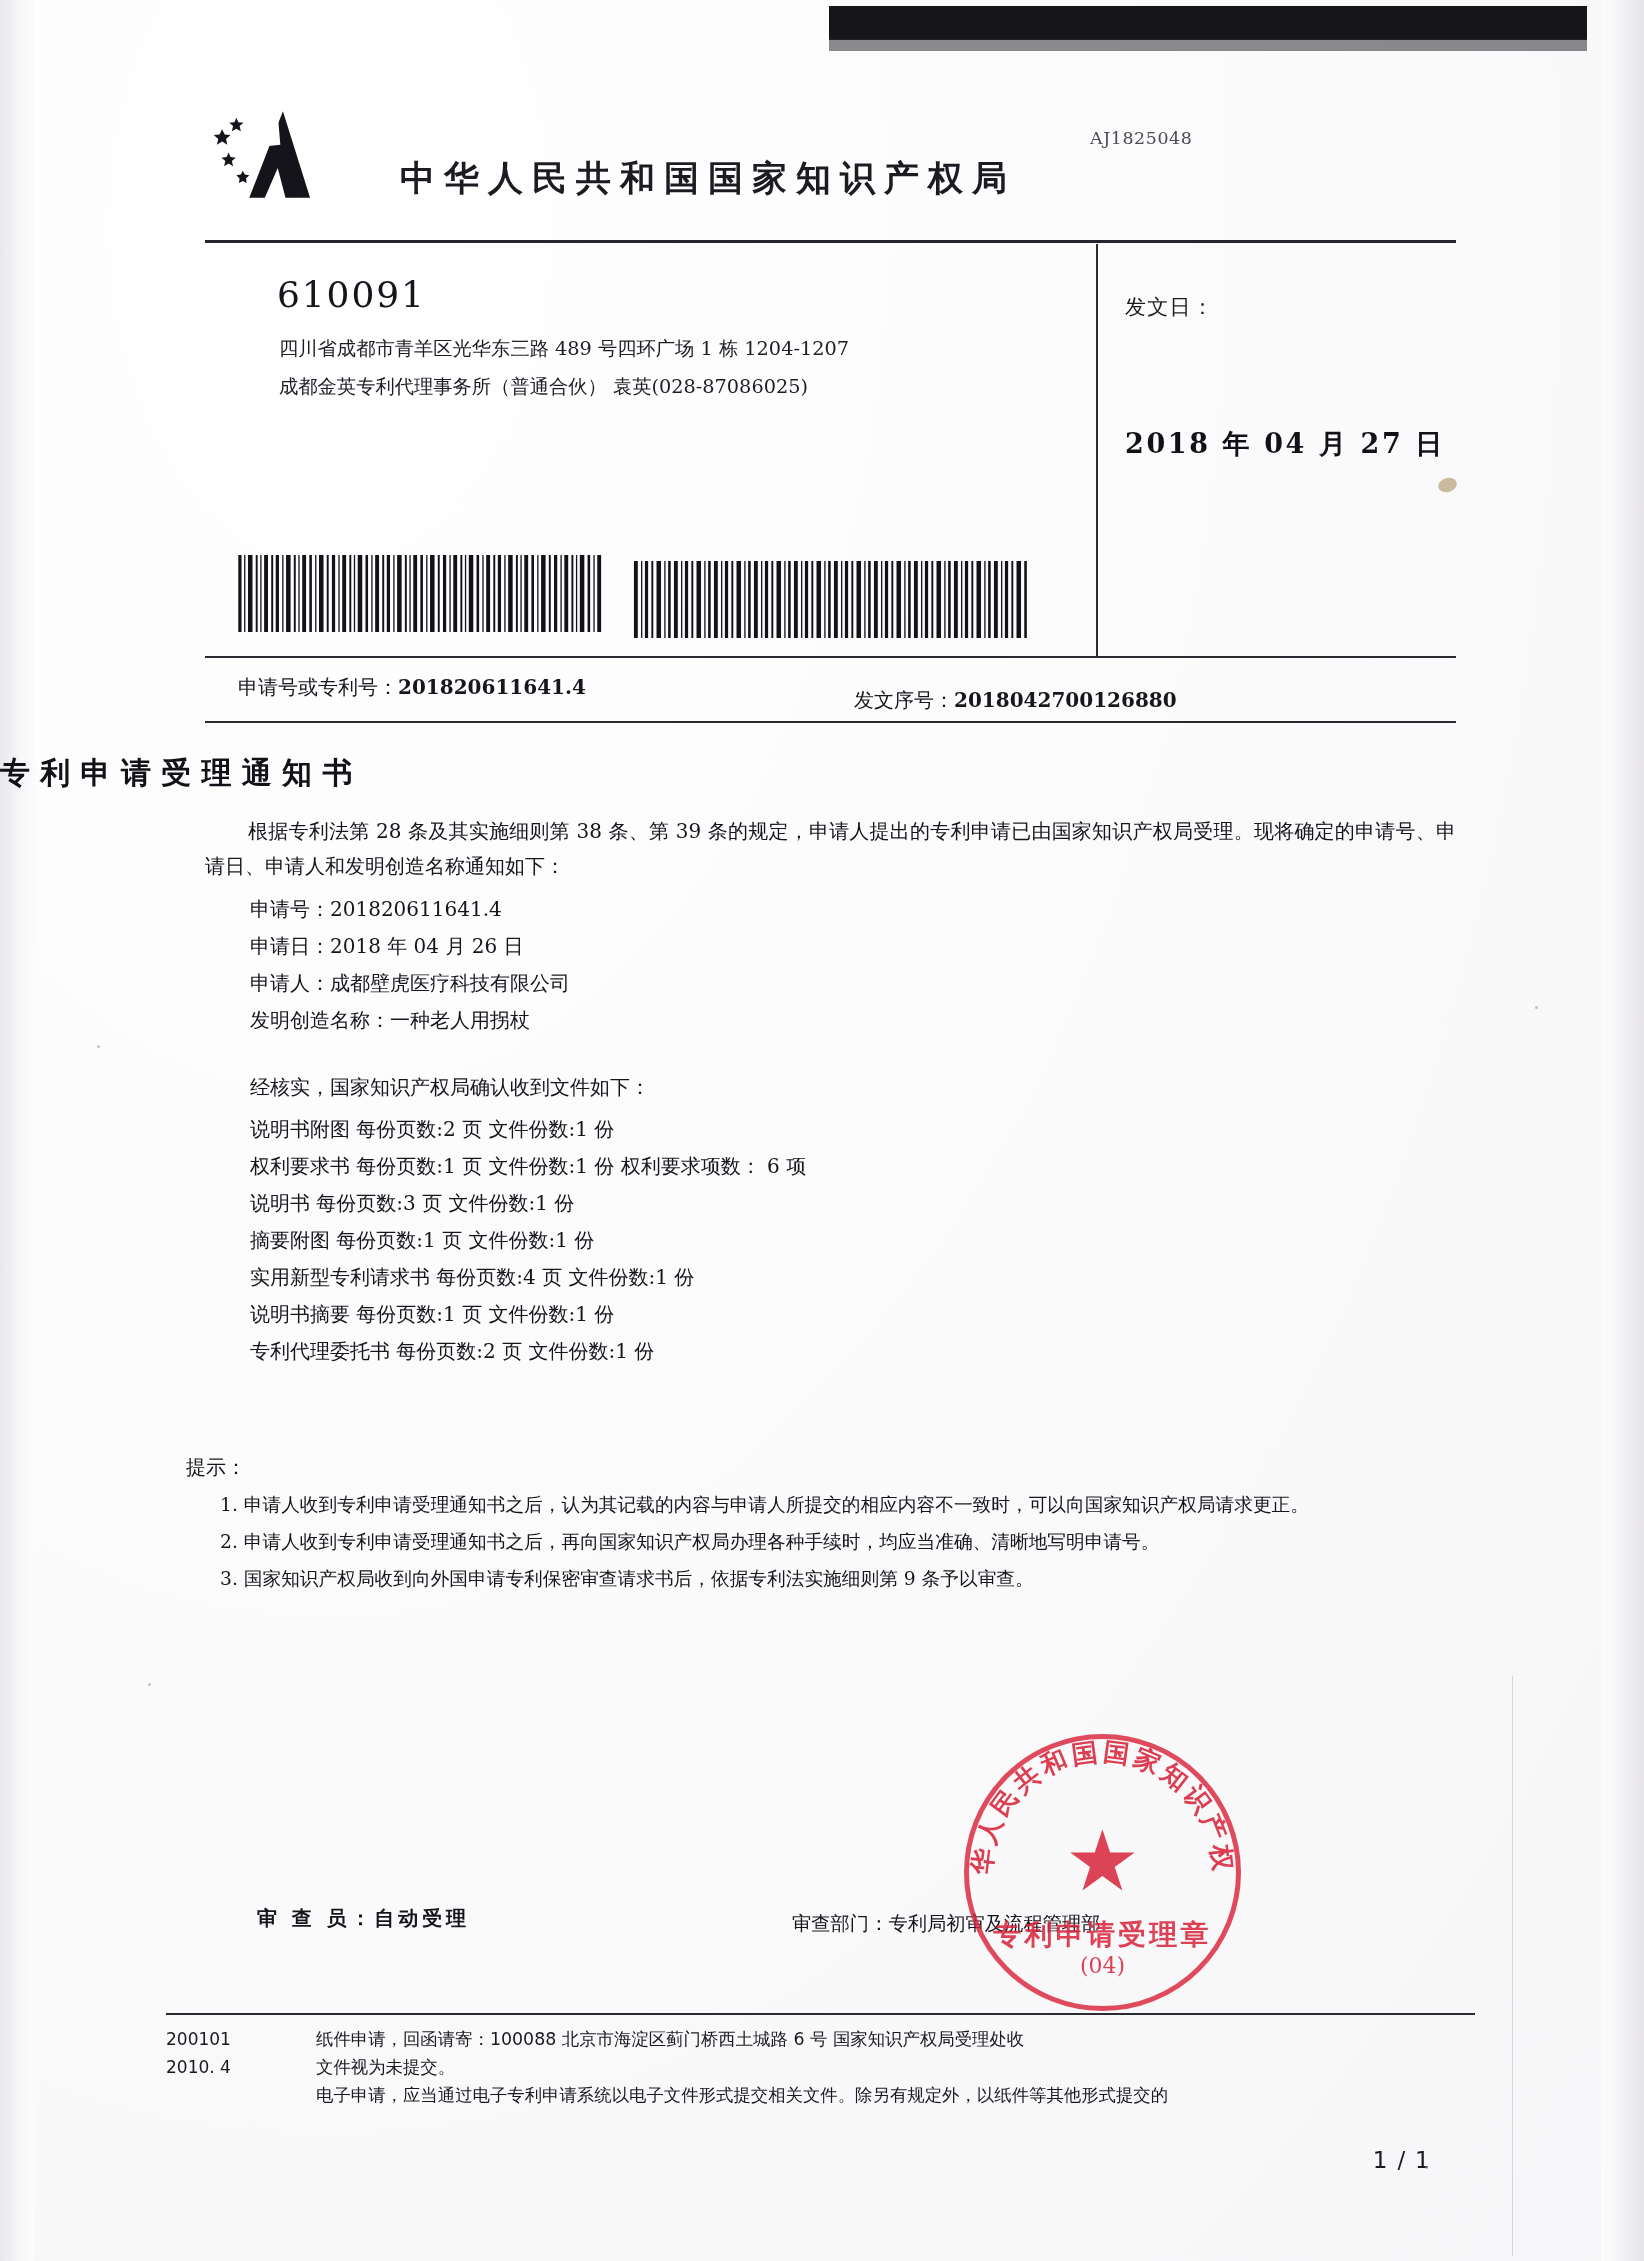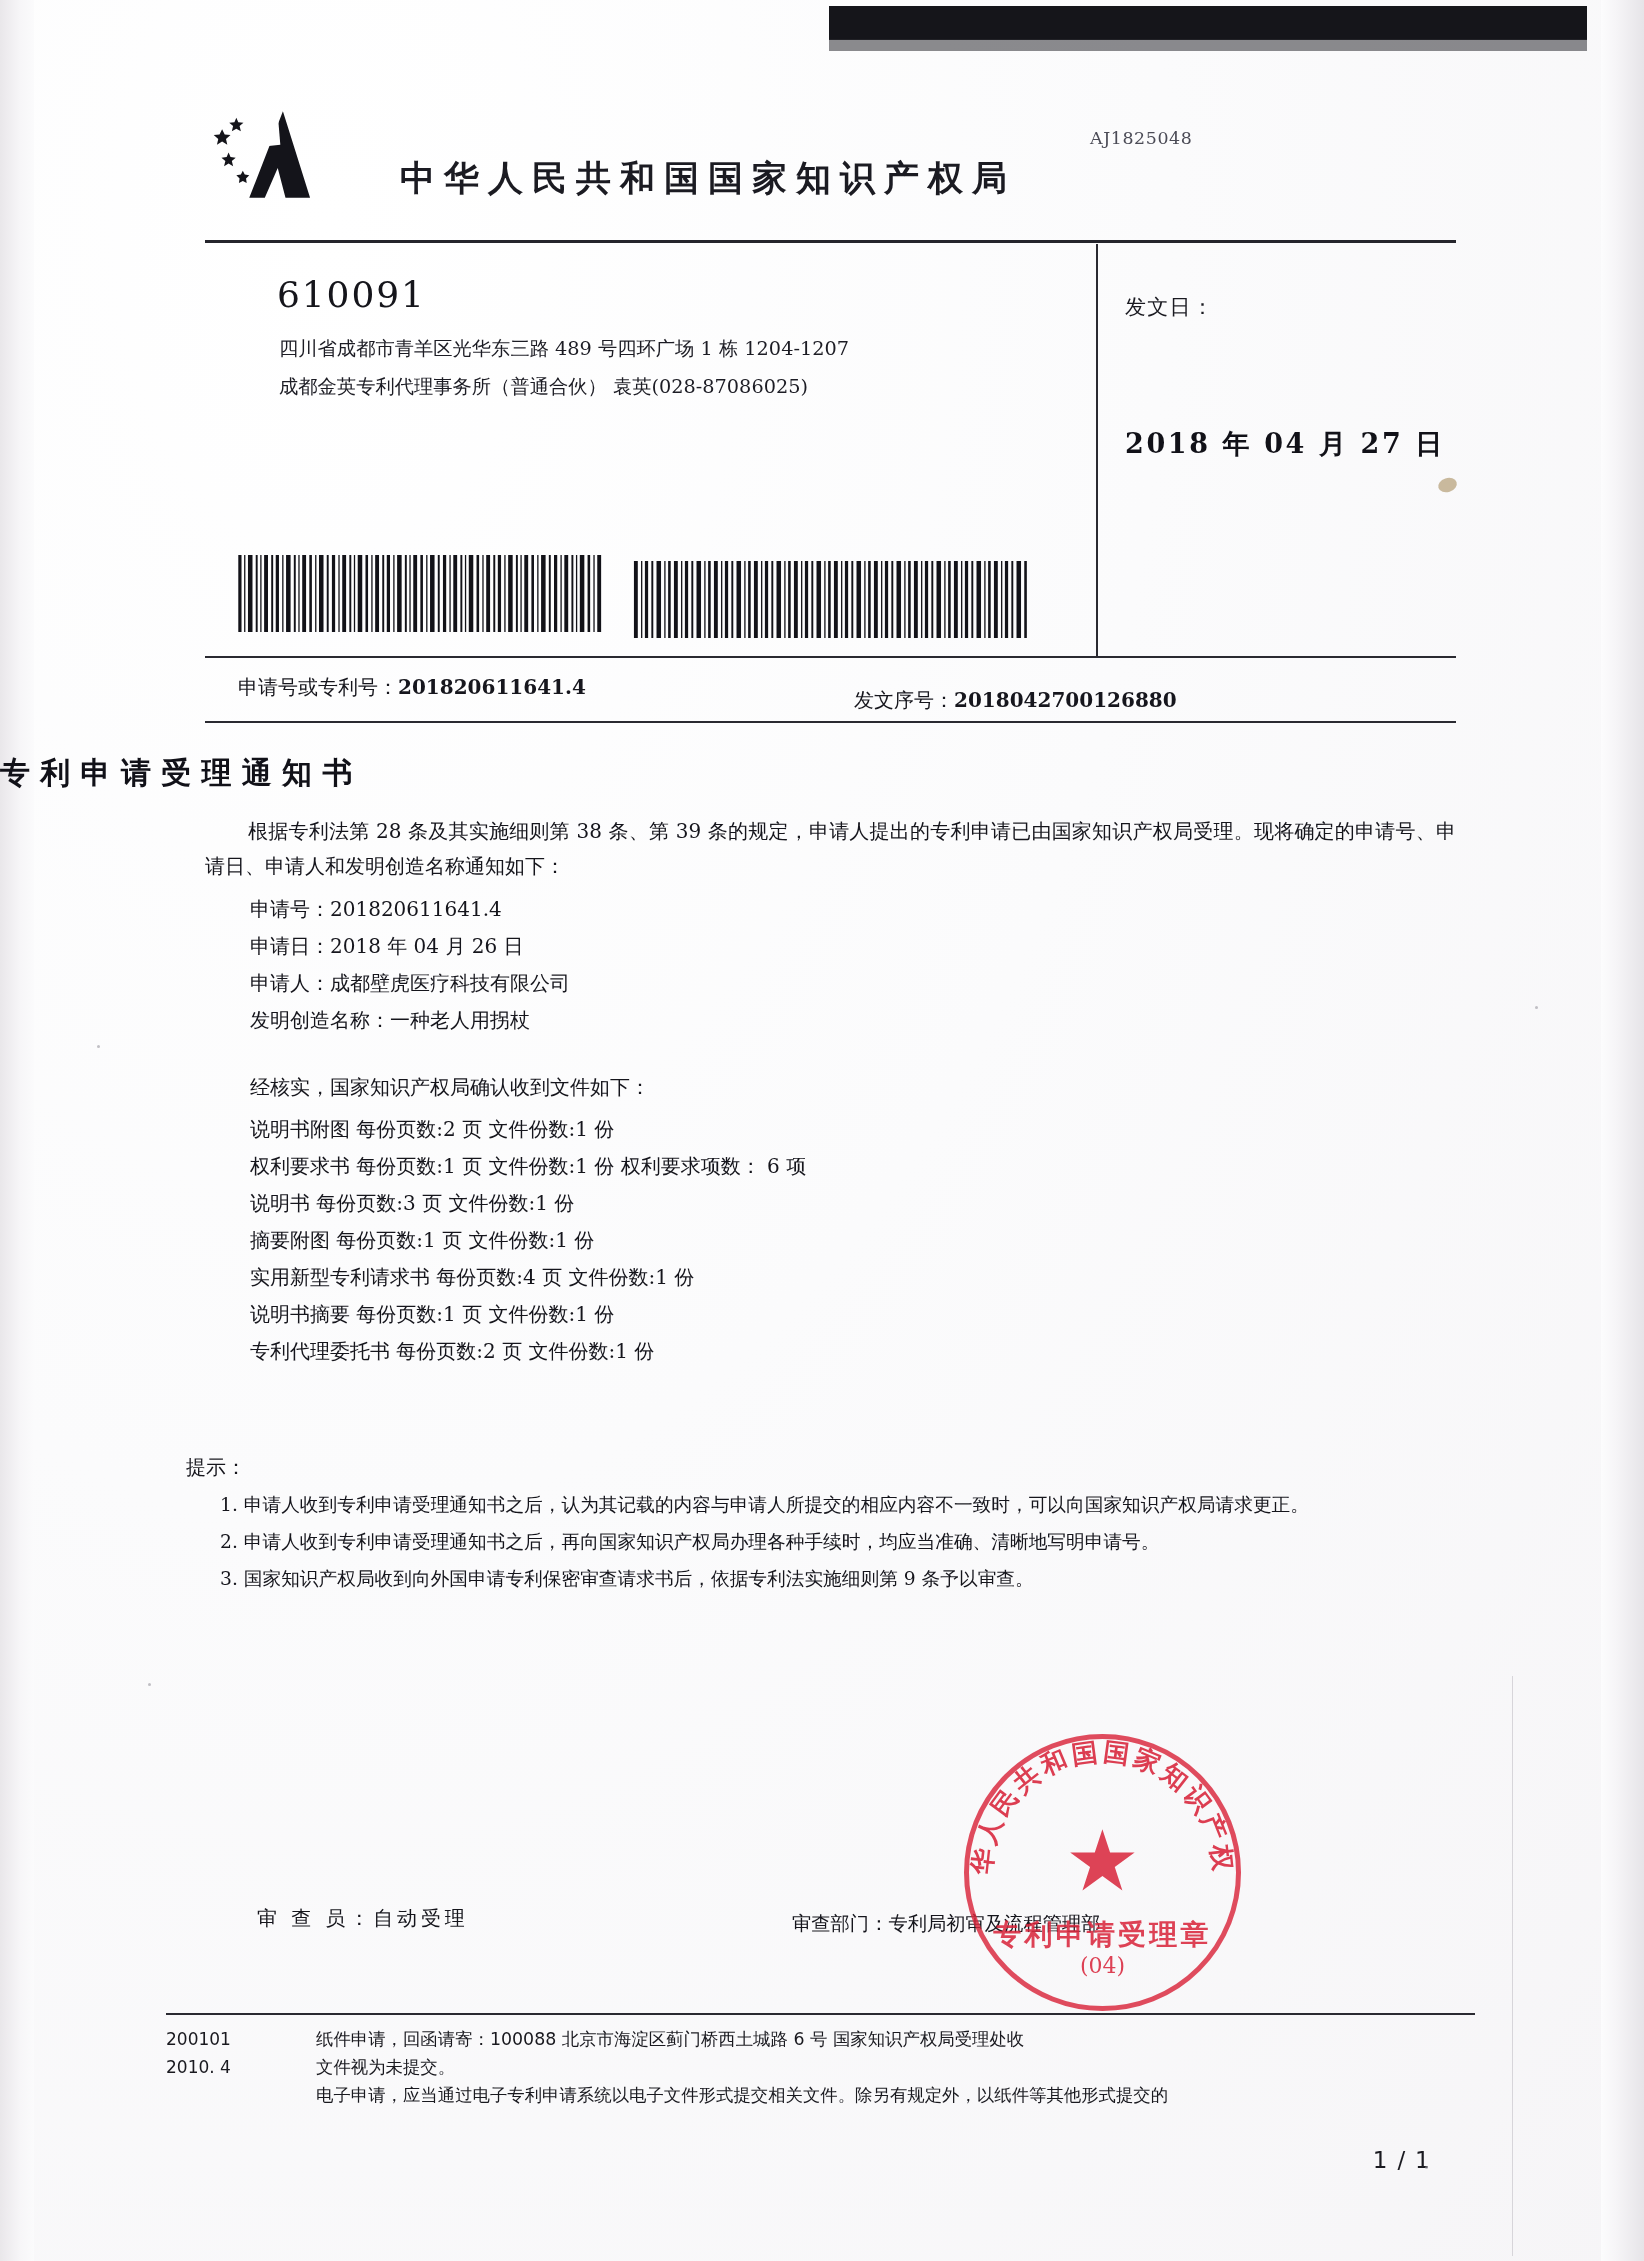--- a/index.html
+++ b/index.html
@@ -289,20 +289,21 @@
   
   .examiner {
     position: absolute;
     left: 257px;
     top: 1905px;
     font-family: "DejaVu Serif", "Liberation Serif", serif;
     font-size: 20px;
     color: #15151c;
     letter-spacing: 3.9px;
     white-space: nowrap;
+    font-weight: bold;
   }
   .department {
     position: absolute;
     left: 792px;
     top: 1910px;
     font-family: "DejaVu Serif", "Liberation Serif", serif;
     font-size: 19.3px;
     color: #15151c;
     white-space: nowrap;
   }

